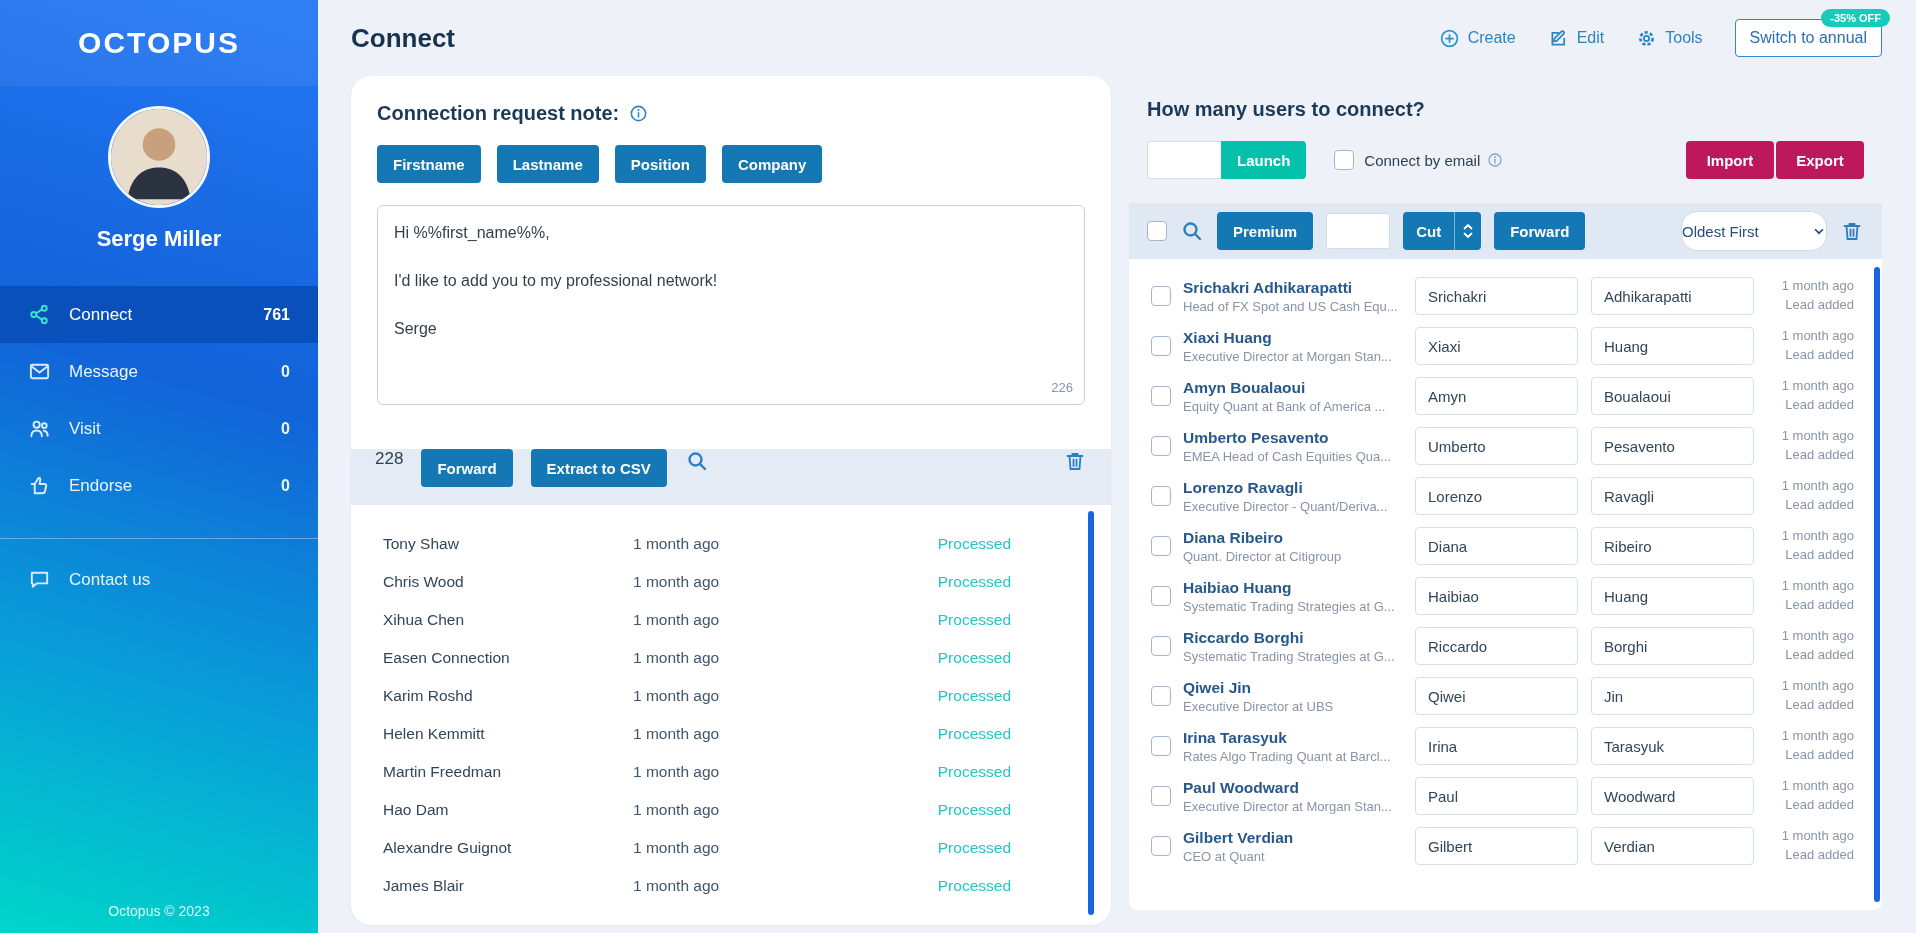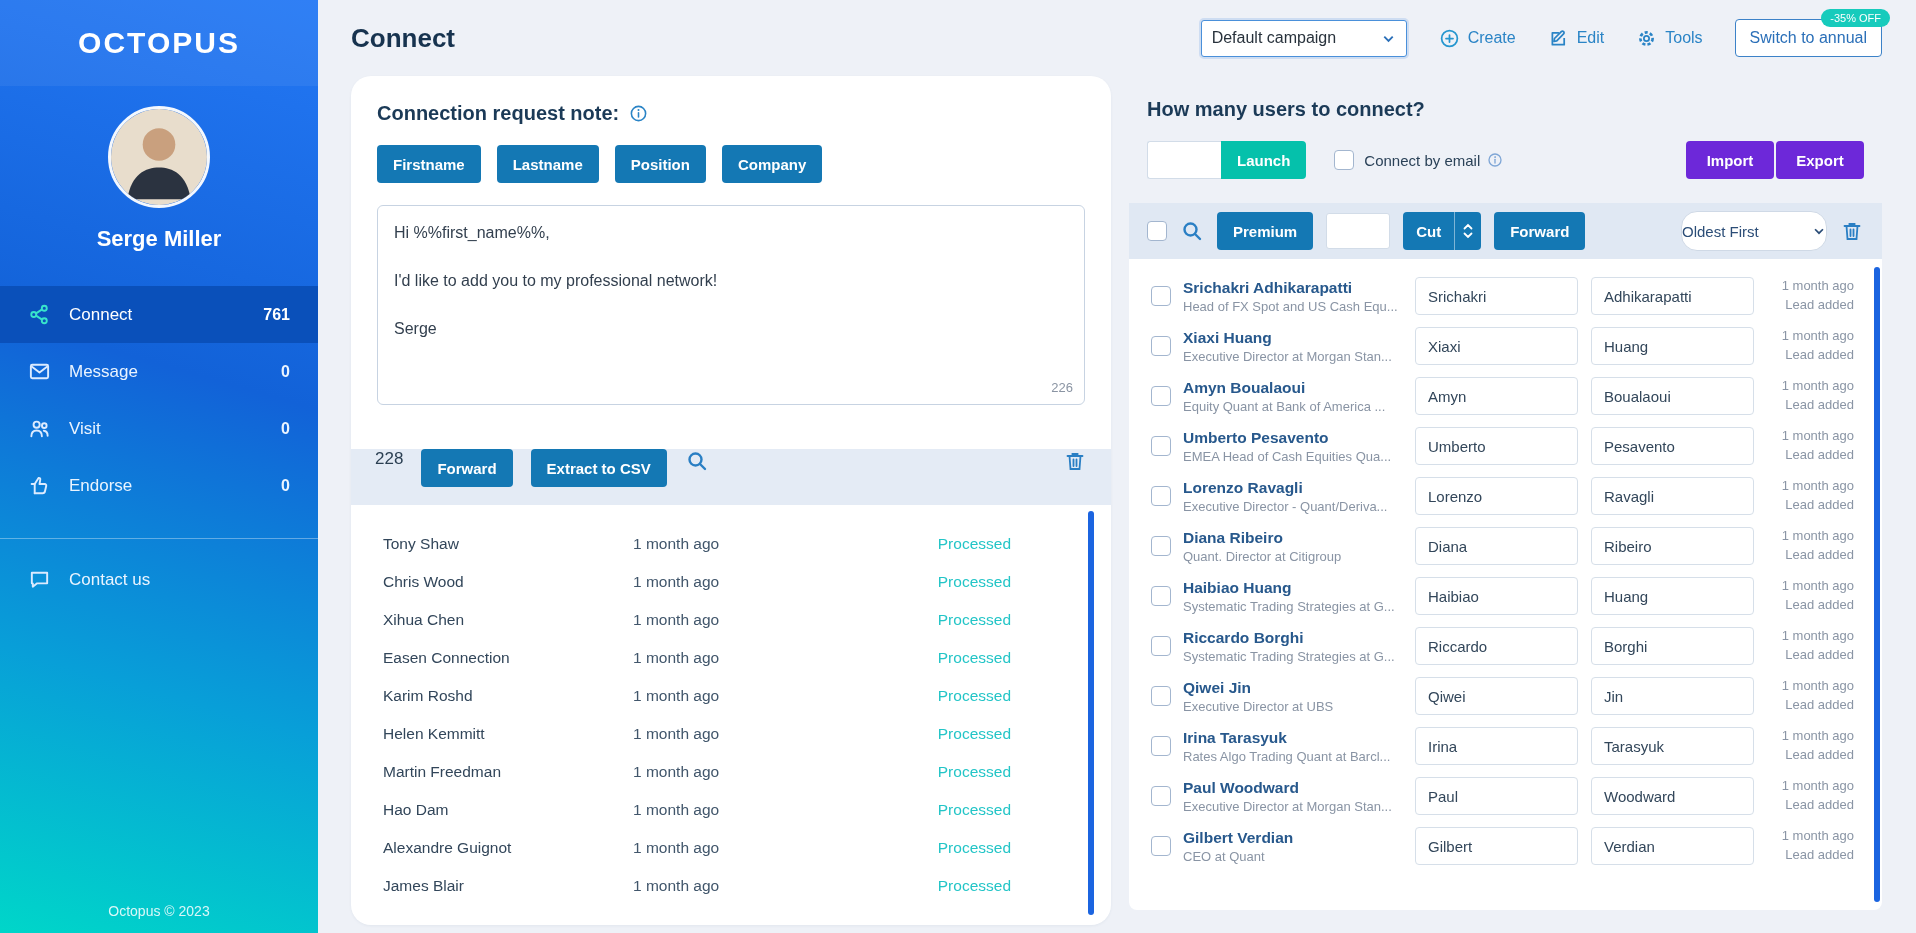--- a/index.html
+++ b/index.html
@@ -31,21 +31,21 @@
 .page-title{font-size:26px;font-weight:700;color:#17334f}
 .topbar-controls{margin-left:auto;display:flex;align-items:center;gap:32px}
 .campaign-select{width:206px;height:37px;background:#fff;border:1px solid #4a90da;box-shadow:0 0 0 2px rgba(96,150,226,.22);border-radius:3px;display:flex;align-items:center;padding:0 10px;font-size:16px;color:#28323c;cursor:pointer}
 .chev{width:15px;height:15px;color:#2a6fb8}
 .chev svg{width:100%;height:100%;display:block}
 .campaign-select .chev{margin-left:auto}
 .link-btn{display:flex;align-items:center;gap:8px;font-size:16px;color:#2a84c6;cursor:pointer;background:none;border:none;font-family:inherit}
 .lb-icon{width:21px;height:21px}
 .lb-icon svg{width:100%;height:100%;display:block}
 .annual-btn{position:relative;background:#fff;border:1px solid #3c82c8;color:#2a6fb8;font-size:16px;font-family:inherit;padding:9px 14px;border-radius:4px;cursor:pointer}
-.badge{position:absolute;top:-11px;right:-9px;background:#17cbbc;color:#fff;font-size:11px;font-weight:400;padding:3px 9px;border-radius:10px;white-space:nowrap}
+.badge{position:absolute;top:-11px;right:-9px;background:#17cbbc;color:#fff;font-size:11px;font-weight:700;padding:3px 9px;border-radius:10px;white-space:nowrap}
 
 .content{display:flex;gap:18px;padding:0 34px 0 33px;align-items:flex-start}
 
 
 .note-card{flex:0 0 760px;background:#fff;border-radius:20px;height:849px;display:flex;flex-direction:column;box-shadow:0 1px 3px rgba(30,60,110,.06);overflow:hidden}
 .note-top{padding:26px 26px 0}
 .panel-title{display:flex;align-items:center;gap:10px;font-size:20px;font-weight:700;color:#1b3a57}
 .info-icon{width:19px;height:19px;color:#2a84c6}
 .info-icon svg{width:100%;height:100%;display:block}
 .tokens{display:flex;gap:16px;margin:20px 0 22px}
@@ -70,21 +70,21 @@
 .connect-col{flex:1;height:834px;display:flex;flex-direction:column;min-width:0}
 .connect-head{font-size:20px;font-weight:700;color:#1b3a57;padding:22px 18px 20px}
 .connect-controls{display:flex;align-items:center;padding:0 18px;margin-bottom:24px}
 .count-input{width:74px;height:38px;border:1px solid #d2dce8;border-right:none;border-radius:3px 0 0 3px;background:#fff;padding:0 10px;font-family:inherit;font-size:15px;outline:none}
 .launch-btn{background:#05c1ab;border-radius:0 4px 4px 0}
 .cb{width:20px;height:20px;border:1px solid #a3b6cf;border-radius:4px;background:#fff;flex:0 0 20px;cursor:pointer}
 .email-cb{margin-left:28px}
 .email-label{margin-left:10px;font-size:15px;color:#2b4258}
 .email-info{margin-left:7px;width:16px;height:16px;color:#7fa6d6}
 .email-info svg{width:100%;height:100%;display:block}
-.ie-btn{background:#6d28d9;width:88px;padding:0}
+.ie-btn{background:#be185d;width:88px;padding:0}
 .imp-btn{margin-left:auto}
 .exp-btn{margin-left:2px}
 .connect-strip{background:#e0e8f3;height:56px;flex:0 0 56px;display:flex;align-items:center;gap:13px;padding:0 18px}
 .mini-input{width:64px;height:36px;border:1px solid #d2dce8;border-radius:3px;background:#fff;font-family:inherit;font-size:15px;padding:0 8px;outline:none}
 .cut-btn{display:flex;align-items:center;padding:0;overflow:hidden}
 .cut-label{padding:0 13px}
 .cut-divider{width:1px;align-self:stretch;background:rgba(255,255,255,.45)}
 .cut-stepper{padding:0 7px;display:flex;align-items:center}
 .cut-stepper svg{width:12px;height:20px;display:block}
 .sort-select{margin-left:auto;height:40px;background:#fff;border:1px solid #cfd9e6;border-radius:16px;display:flex;align-items:center;padding:0 0;font-size:15px;color:#2b4d77;cursor:pointer;min-width:146px}
@@ -177,28 +177,20 @@
     </nav>
 
     <div class="sidebar-footer">Octopus © 2023</div>
   </aside>
 
   <main class="main">
 
     <div class="topbar">
       <h1 class="page-title">Connect</h1>
       <div class="topbar-controls">
-        <div class="campaign-select">
-          <span>Default campaign</span>
-          <span class="chev">
-              <svg viewBox="0 0 16 16" fill="none" stroke="currentColor" stroke-width="2">
-                <path d="M3.5 6l4.5 4.5L12.5 6"></path>
-              </svg>
-            </span>
-        </div>
         <button class="link-btn">
           <span class="lb-icon">
               <svg viewBox="0 0 24 24" fill="none" stroke="#2596cf" stroke-width="2" stroke-linecap="round">
                 <circle cx="12" cy="12" r="9"></circle>
                 <path d="M12 8v8M8 12h8"></path>
               </svg>
             </span>
           <span>Create</span>
         </button>
         <button class="link-btn">

